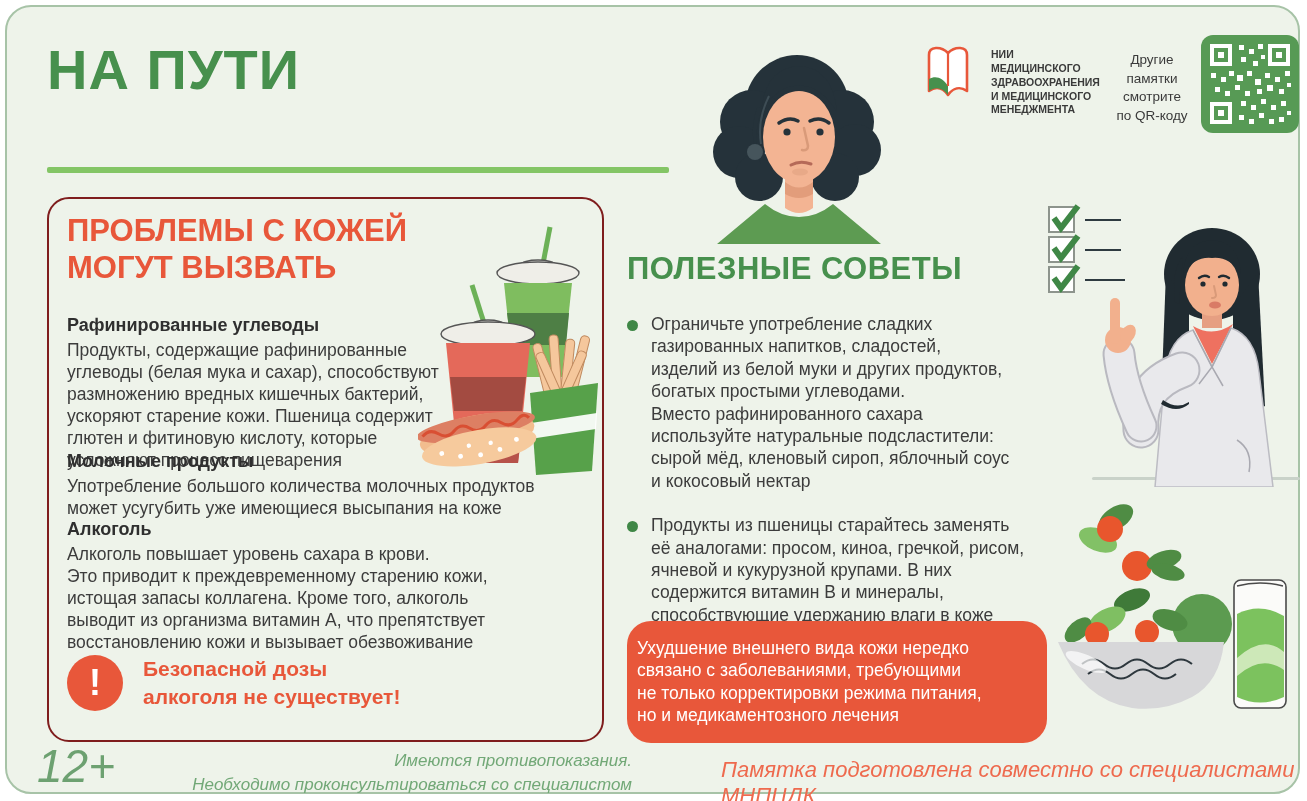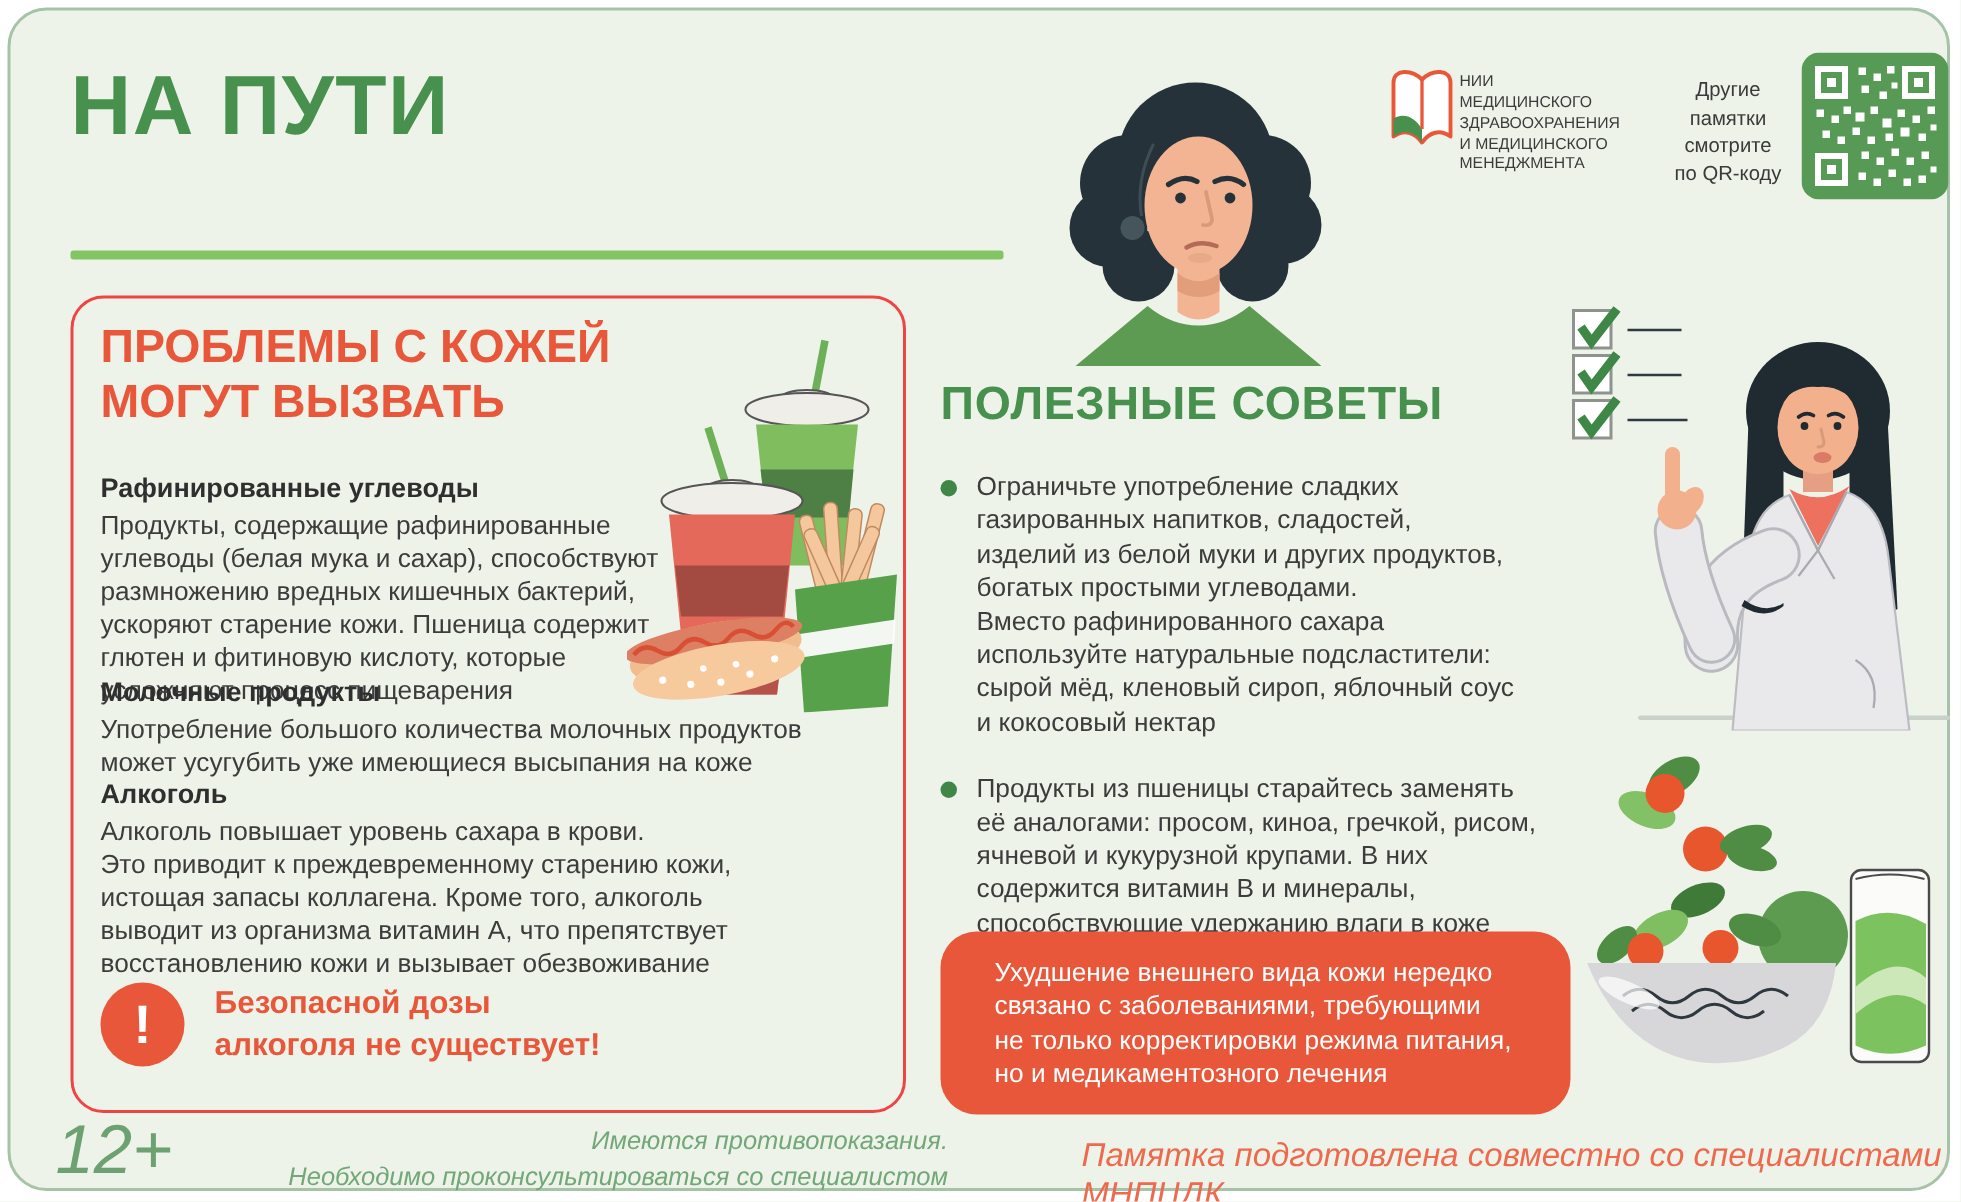--- a/index.html
+++ b/index.html
@@ -17,28 +17,28 @@
   .abs{position:absolute;}
   .pre{white-space:pre-line;}
 
   
   .title-1{left:40px;top:30px;font-size:56px;font-weight:800;color:#47904d;letter-spacing:1px;}
   .title-2{left:40px;top:96px;font-size:47px;font-weight:800;color:#83c565;letter-spacing:1px;}
   .title-underline{left:40px;top:160px;width:622px;height:6px;background:#83c565;border-radius:2px;}
 
   
   .logo-wrap{left:918px;top:38px;display:flex;align-items:flex-start;}
-  .logo-text{margin-left:2px;margin-top:3px;font-size:10.5px;font-weight:normal;color:#3a3a3a;line-height:1.32;}
+  .logo-text{margin-left:20px;margin-top:3px;font-size:10.5px;font-weight:bold;color:#3a3a3a;line-height:1.32;}
   .logo-text span{display:block;}
   .qr-caption{left:1102px;top:44px;width:86px;text-align:center;font-size:13.5px;color:#3a3a3a;line-height:1.38;}
   .qr-box{left:1194px;top:28px;width:98px;height:98px;}
 
   
   .problems-box{
-    left:40px;top:190px;width:557px;height:545px;border:2px solid #ef4444;
+    left:40px;top:190px;width:557px;height:545px;border:2px solid #7f1d1d;
     border-radius:22px;box-sizing:border-box;
   }
   .problems-title{left:18px;top:14px;font-size:31px;font-weight:800;color:#e8573a;line-height:1.18;}
   .section{width:430px;}
   .section-heading{font-size:18px;font-weight:bold;color:#2f2f2f;margin-bottom:3px;}
   .section-body{font-size:17.5px;color:#3c3c3c;line-height:1.26;}
   .sec-1{left:18px;top:116px;width:432px;}
   .sec-2{left:18px;top:252px;width:528px;}
   .sec-3{left:18px;top:320px;width:528px;}
   .warning{left:18px;top:456px;display:flex;align-items:center;}
@@ -55,21 +55,21 @@
   .tips-list li{
     position:relative;padding-left:24px;font-size:17.5px;color:#3c3c3c;line-height:1.28;margin-bottom:22px;
   }
   .tips-list li::before{
     content:"";position:absolute;left:0;top:7px;width:11px;height:11px;border-radius:50%;background:#3f8746;
   }
 
   
   .notice{
     left:620px;top:614px;width:420px;min-height:114px;background:#e8573a;border-radius:24px;
-    box-sizing:border-box;padding:16px 36px;color:#ffffff;font-size:17.5px;line-height:1.28;
+    box-sizing:border-box;padding:16px 10px;color:#ffffff;font-size:17.5px;line-height:1.28;
   }
 
   
   .age{left:30px;top:732px;font-size:46px;font-style:italic;color:#6da171;}
   .disclaimer{left:115px;top:742px;width:510px;text-align:right;font-style:italic;font-size:17px;color:#72a877;line-height:1.4;}
   .credit{left:714px;top:750px;font-style:italic;font-size:22px;color:#ee6a4e;}
 
   
   .woman-worried{left:700px;top:25px;width:185px;height:212px;}
   .checklist{left:1040px;top:197px;width:82px;height:90px;}

